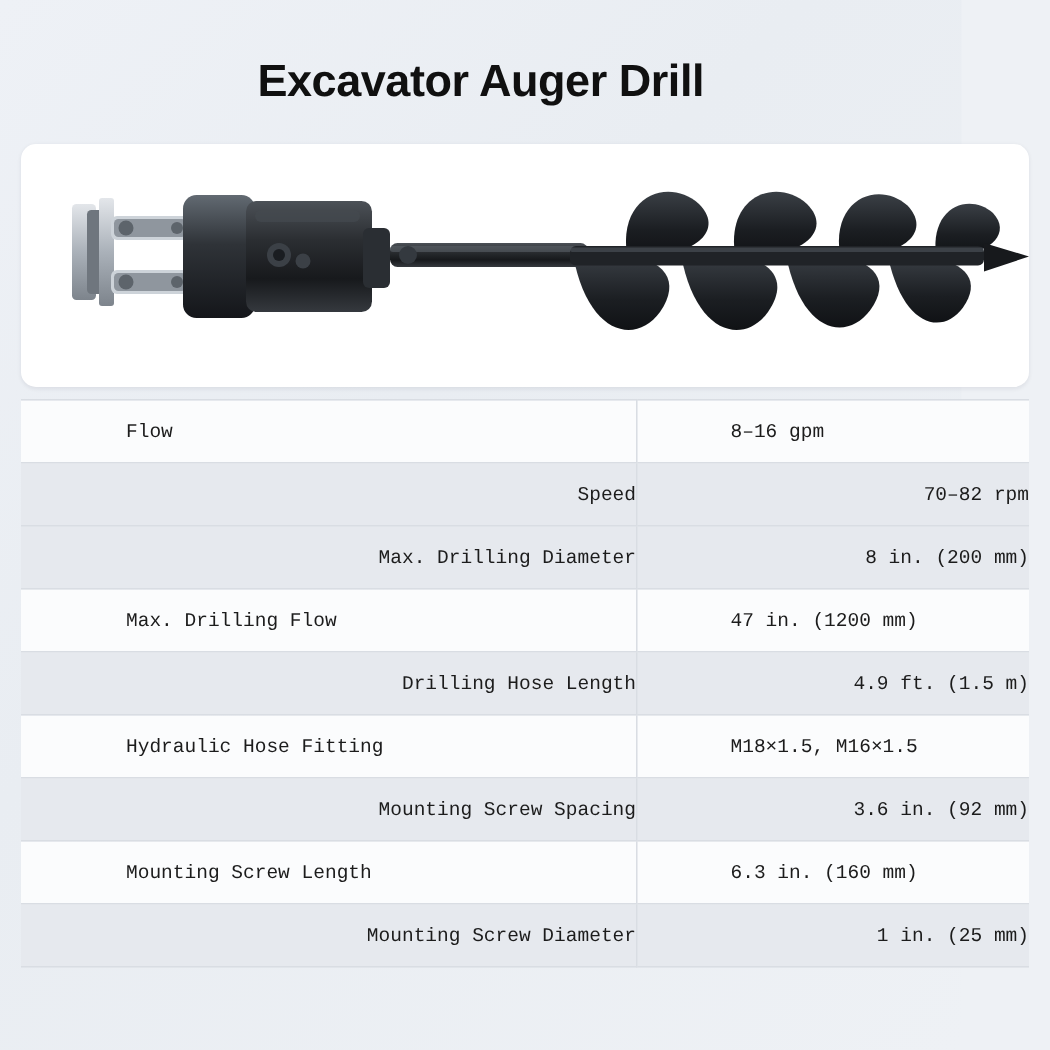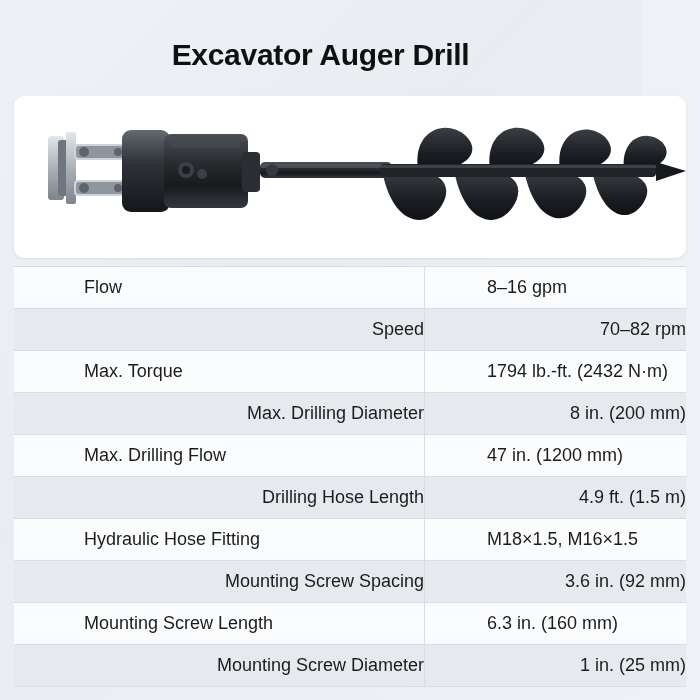--- a/index.html
+++ b/index.html
@@ -53,25 +53,26 @@
     left: 14px;
     top: 266px;
     width: 672px;
     border-collapse: collapse;
     table-layout: fixed;
   }
   .spec-table tr {
     height: 42px;
   }
   .spec-table td {
-    font-size: 18px;
+    font-size: 13px;
     color: #1c1c1c;
     vertical-align: middle;
     border-bottom: 1px solid #d9dde3;
     padding: 0;
+    font-family: Liberation Mono, monospace;
   }
   .spec-table tr:first-child td {
     border-top: 1px solid #d9dde3;
   }
   .spec-table td.k {
     width: 340px;
     padding-left: 70px;
     border-right: 1px solid #d9dde3;
   }
   .spec-table td.v {
@@ -170,24 +171,20 @@
   <table class="spec-table">
     <tbody>
       <tr class="row-odd">
         <td class="k">Flow</td>
         <td class="v">8–16 gpm</td>
       </tr>
       <tr class="row-even">
         <td class="k">Speed</td>
         <td class="v">70–82 rpm</td>
       </tr>
-      <tr class="row-odd">
-        <td class="k">Max. Torque</td>
-        <td class="v">1794 lb.-ft. (2432 N·m)</td>
-      </tr>
       <tr class="row-even">
         <td class="k">Max. Drilling Diameter</td>
         <td class="v">8 in. (200 mm)</td>
       </tr>
       <tr class="row-odd">
         <td class="k">Max. Drilling Flow</td>
         <td class="v">47 in. (1200 mm)</td>
       </tr>
       <tr class="row-even">
         <td class="k">Drilling Hose Length</td>

